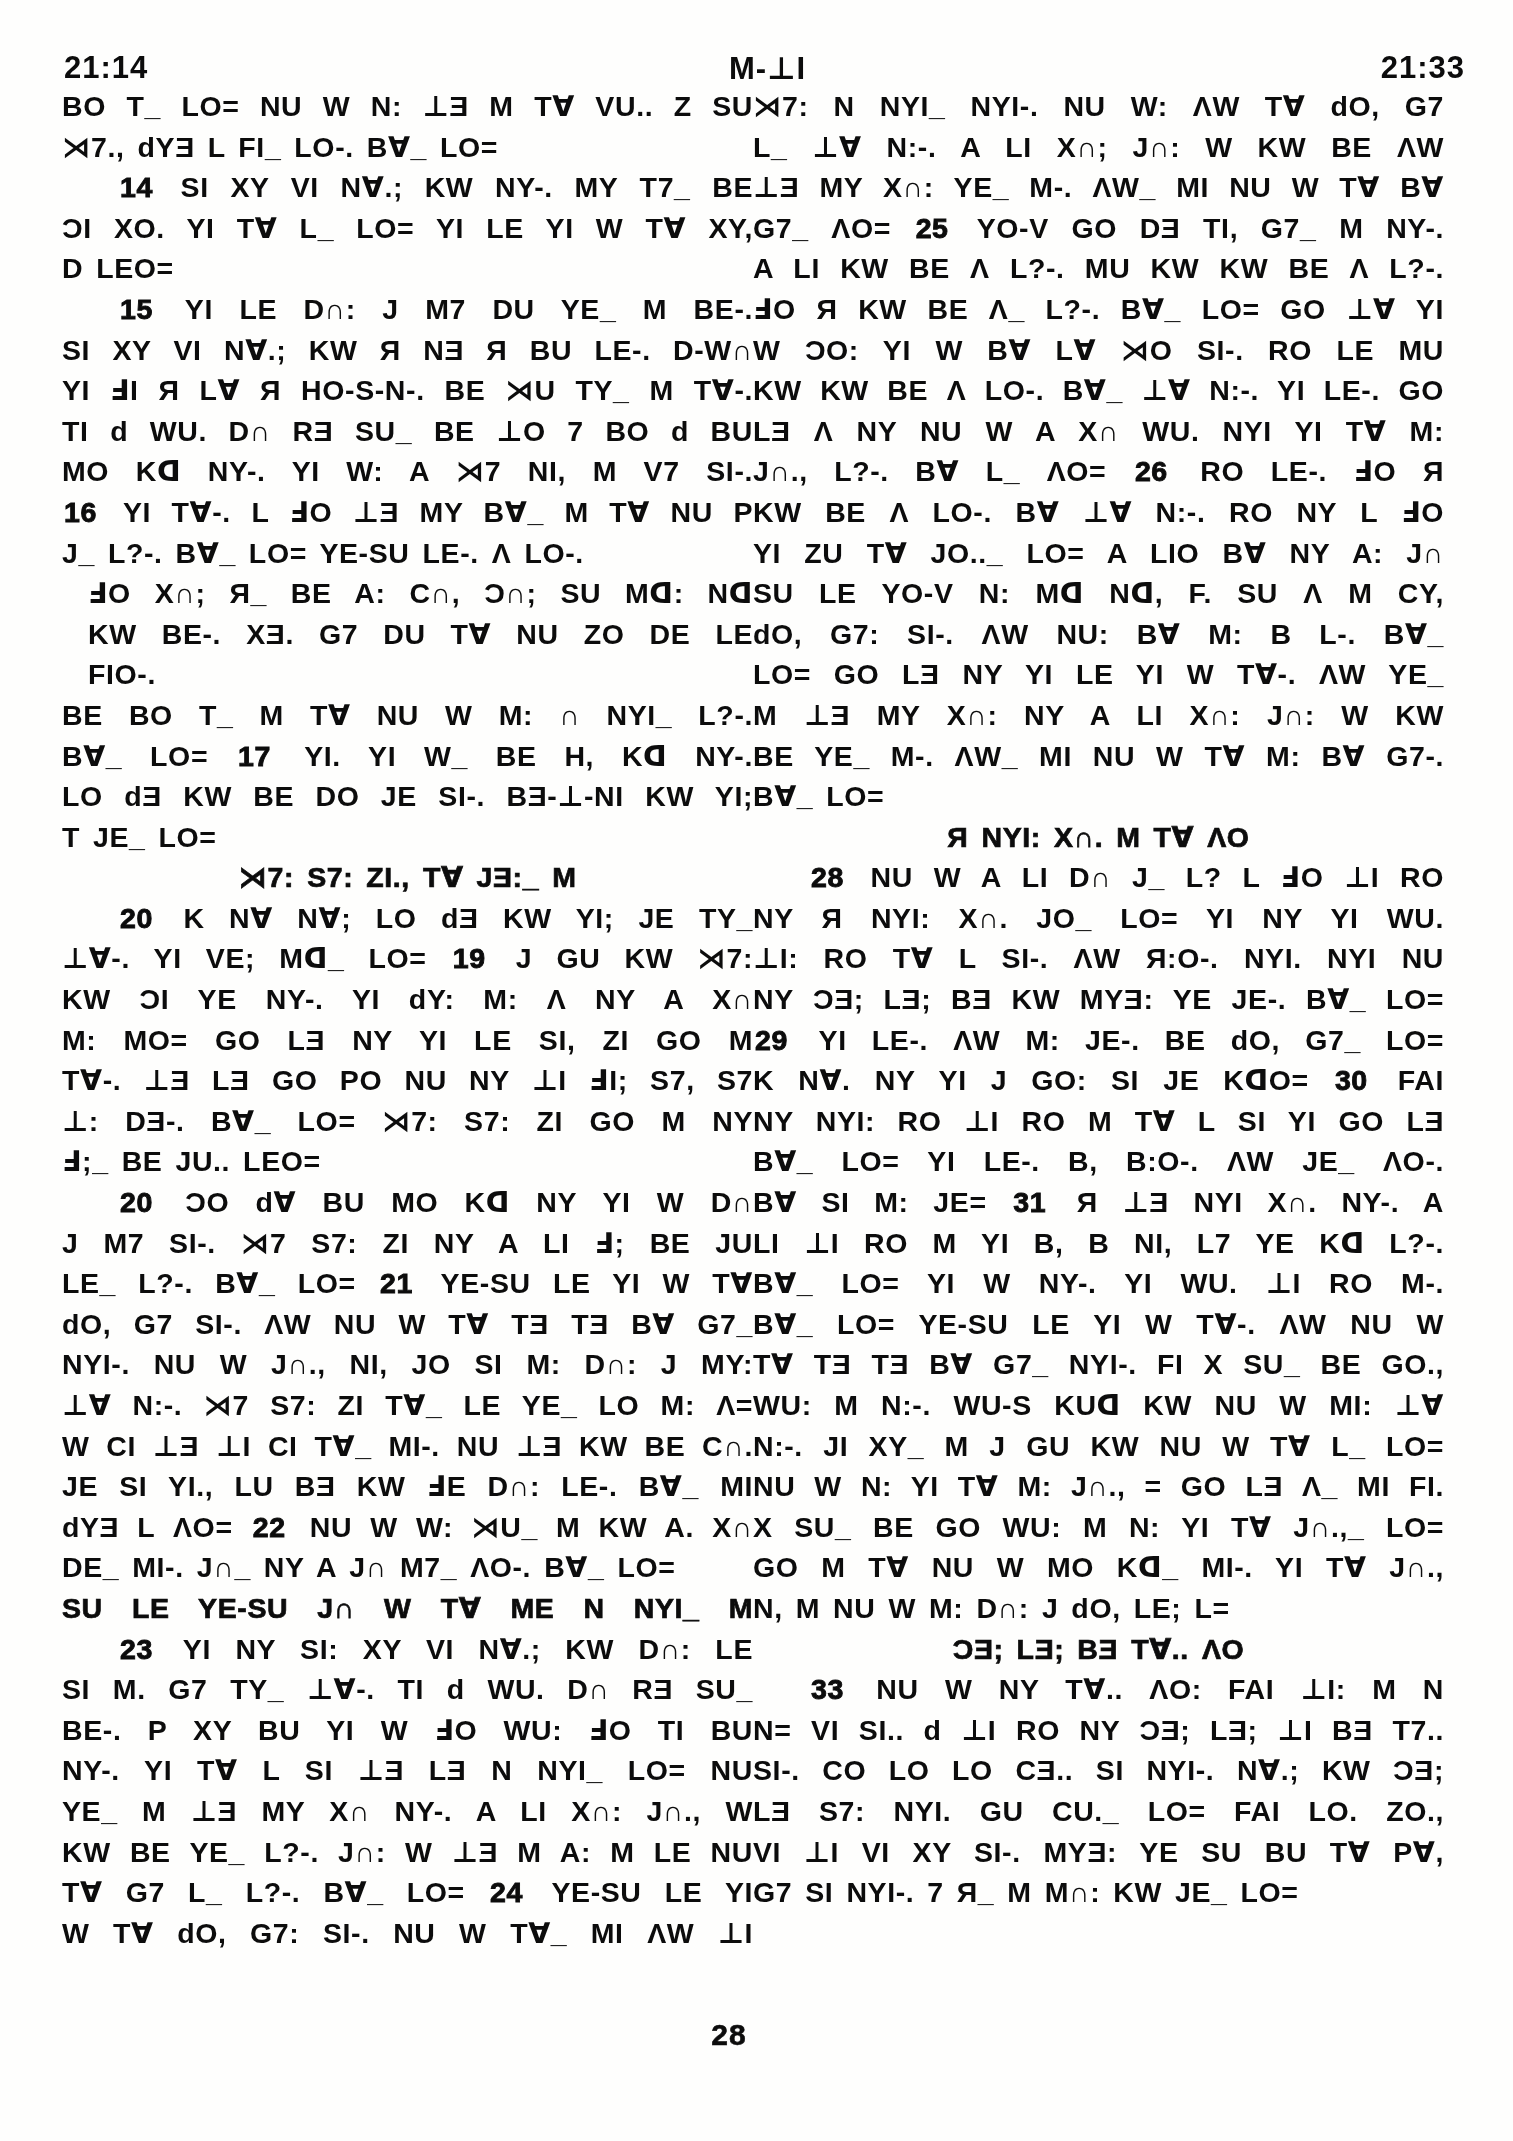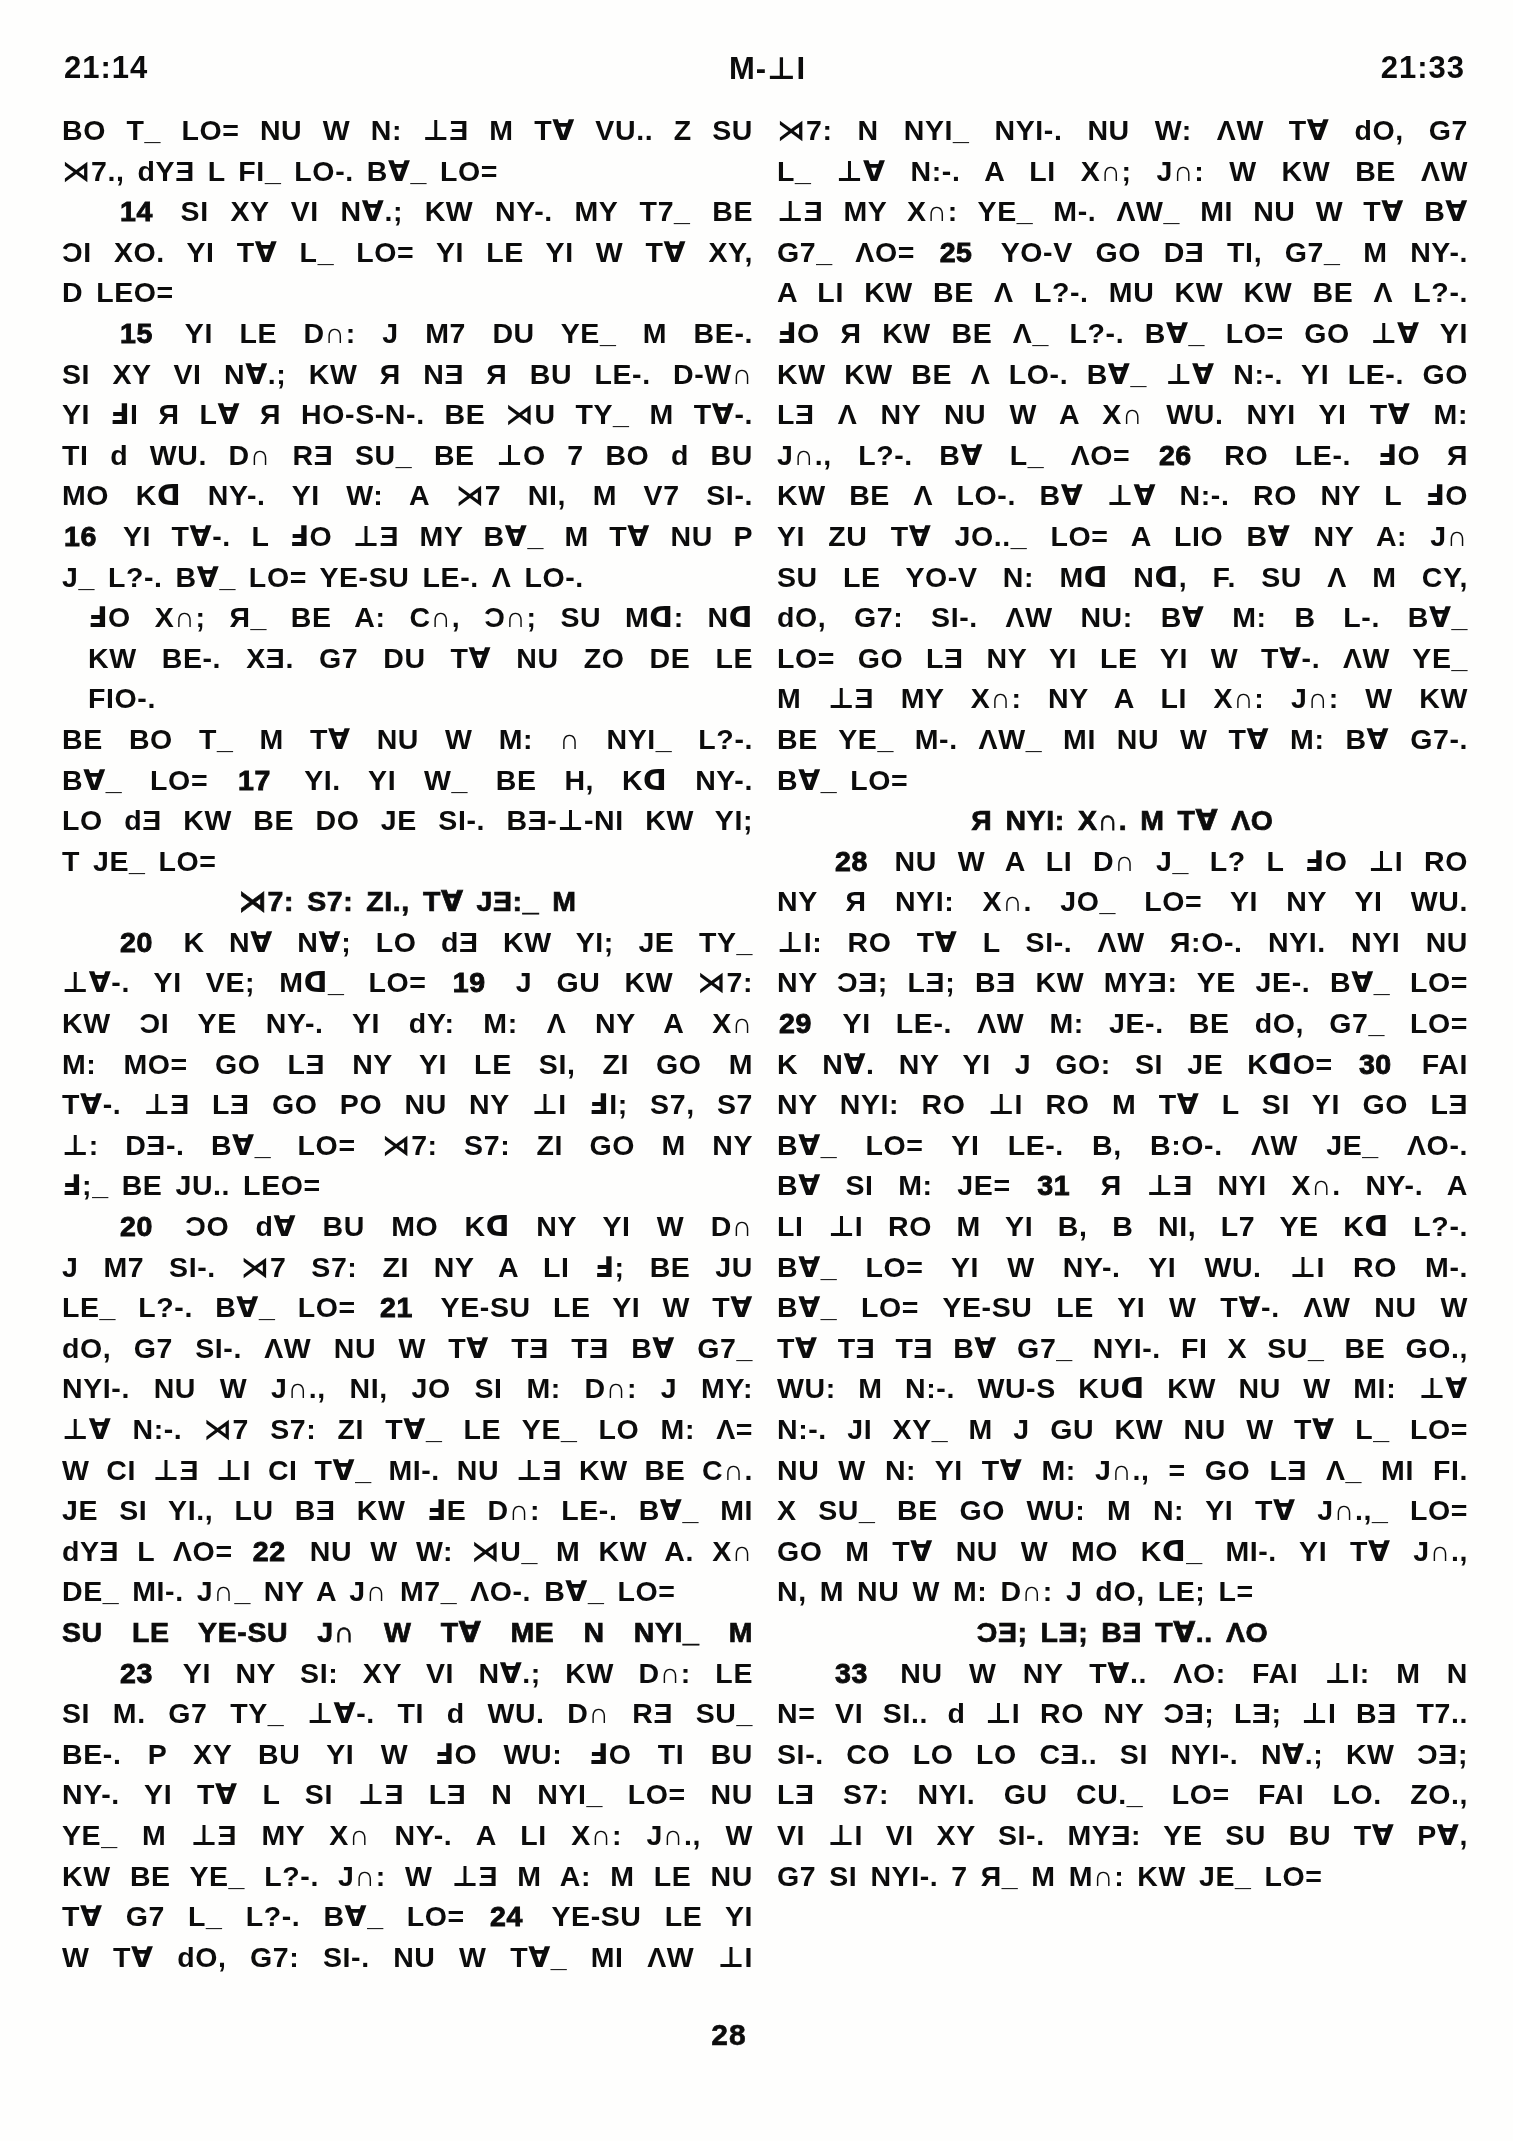--- a/index.html
+++ b/index.html
@@ -18,23 +18,21 @@
     padding:50px 44px 0 62px;
   }
   .hdr{
     display:flex;justify-content:space-between;align-items:baseline;
     font-size:31px;letter-spacing:1px;
     padding:0 4px 0 2px;
   }
   .hdr .c{position:absolute;left:4px;right:0;text-align:center;}
   .hdr{position:relative;}
   .cols{
-    margin-top:24px;
     display:flex;
-    gap:24px;
   }
   .col{
     width:691px;
     font-size:28.5px;
     line-height:40.6px;
     letter-spacing:0.6px;
     word-spacing:4.5px;
   }
   .line{
     text-align:justify;
@@ -124,20 +122,21 @@
         <div class="line">T∀ G7 L_ L?-. B∀_ LO= <span class="v">24</span> YE-SU LE YI</div>
         <div class="line">W T∀ dO, G7: SI-. NU W T∀_ MI ΛW ⊥I</div>
       </div>
     <div class="col">
         <div class="line">⋊7: N NYI_ NYI-. NU W: ΛW T∀ dO, G7</div>
         <div class="line">L_ ⊥∀ N:-. A LI X∩; J∩: W KW BE ΛW</div>
         <div class="line">⊥Ǝ MY X∩: YE_ M-. ΛW_ MI NU W T∀ B∀</div>
         <div class="line">G7_ ΛO= <span class="v">25</span> YO-V GO DƎ TI, G7_ M NY-.</div>
         <div class="line">A LI KW BE Λ L?-. MU KW KW BE Λ L?-.</div>
         <div class="line">ℲO Я KW BE Λ_ L?-. B∀_ LO= GO ⊥∀ YI</div>
+        <div class="line">W ƆO: YI W B∀ L∀ ⋊O SI-. RO LE MU</div>
         <div class="line">KW KW BE Λ LO-. B∀_ ⊥∀ N:-. YI LE-. GO</div>
         <div class="line">LƎ Λ NY NU W A X∩ WU. NYI YI T∀ M:</div>
         <div class="line">J∩., L?-. B∀ L_ ΛO= <span class="v">26</span> RO LE-. ℲO Я</div>
         <div class="line">KW BE Λ LO-. B∀ ⊥∀ N:-. RO NY L ℲO</div>
         <div class="line">YI ZU T∀ JO.._ LO= A LIO B∀ NY A: J∩</div>
         <div class="line">SU LE YO-V N: Mᗡ Nᗡ, F. SU Λ M CY,</div>
         <div class="line">dO, G7: SI-. ΛW NU: B∀ M: B L-. B∀_</div>
         <div class="line">LO= GO LƎ NY YI LE YI W T∀-. ΛW YE_</div>
         <div class="line">M ⊥Ǝ MY X∩: NY A LI X∩: J∩: W KW</div>
         <div class="line">BE YE_ M-. ΛW_ MI NU W T∀ M: B∀ G7-.</div>

